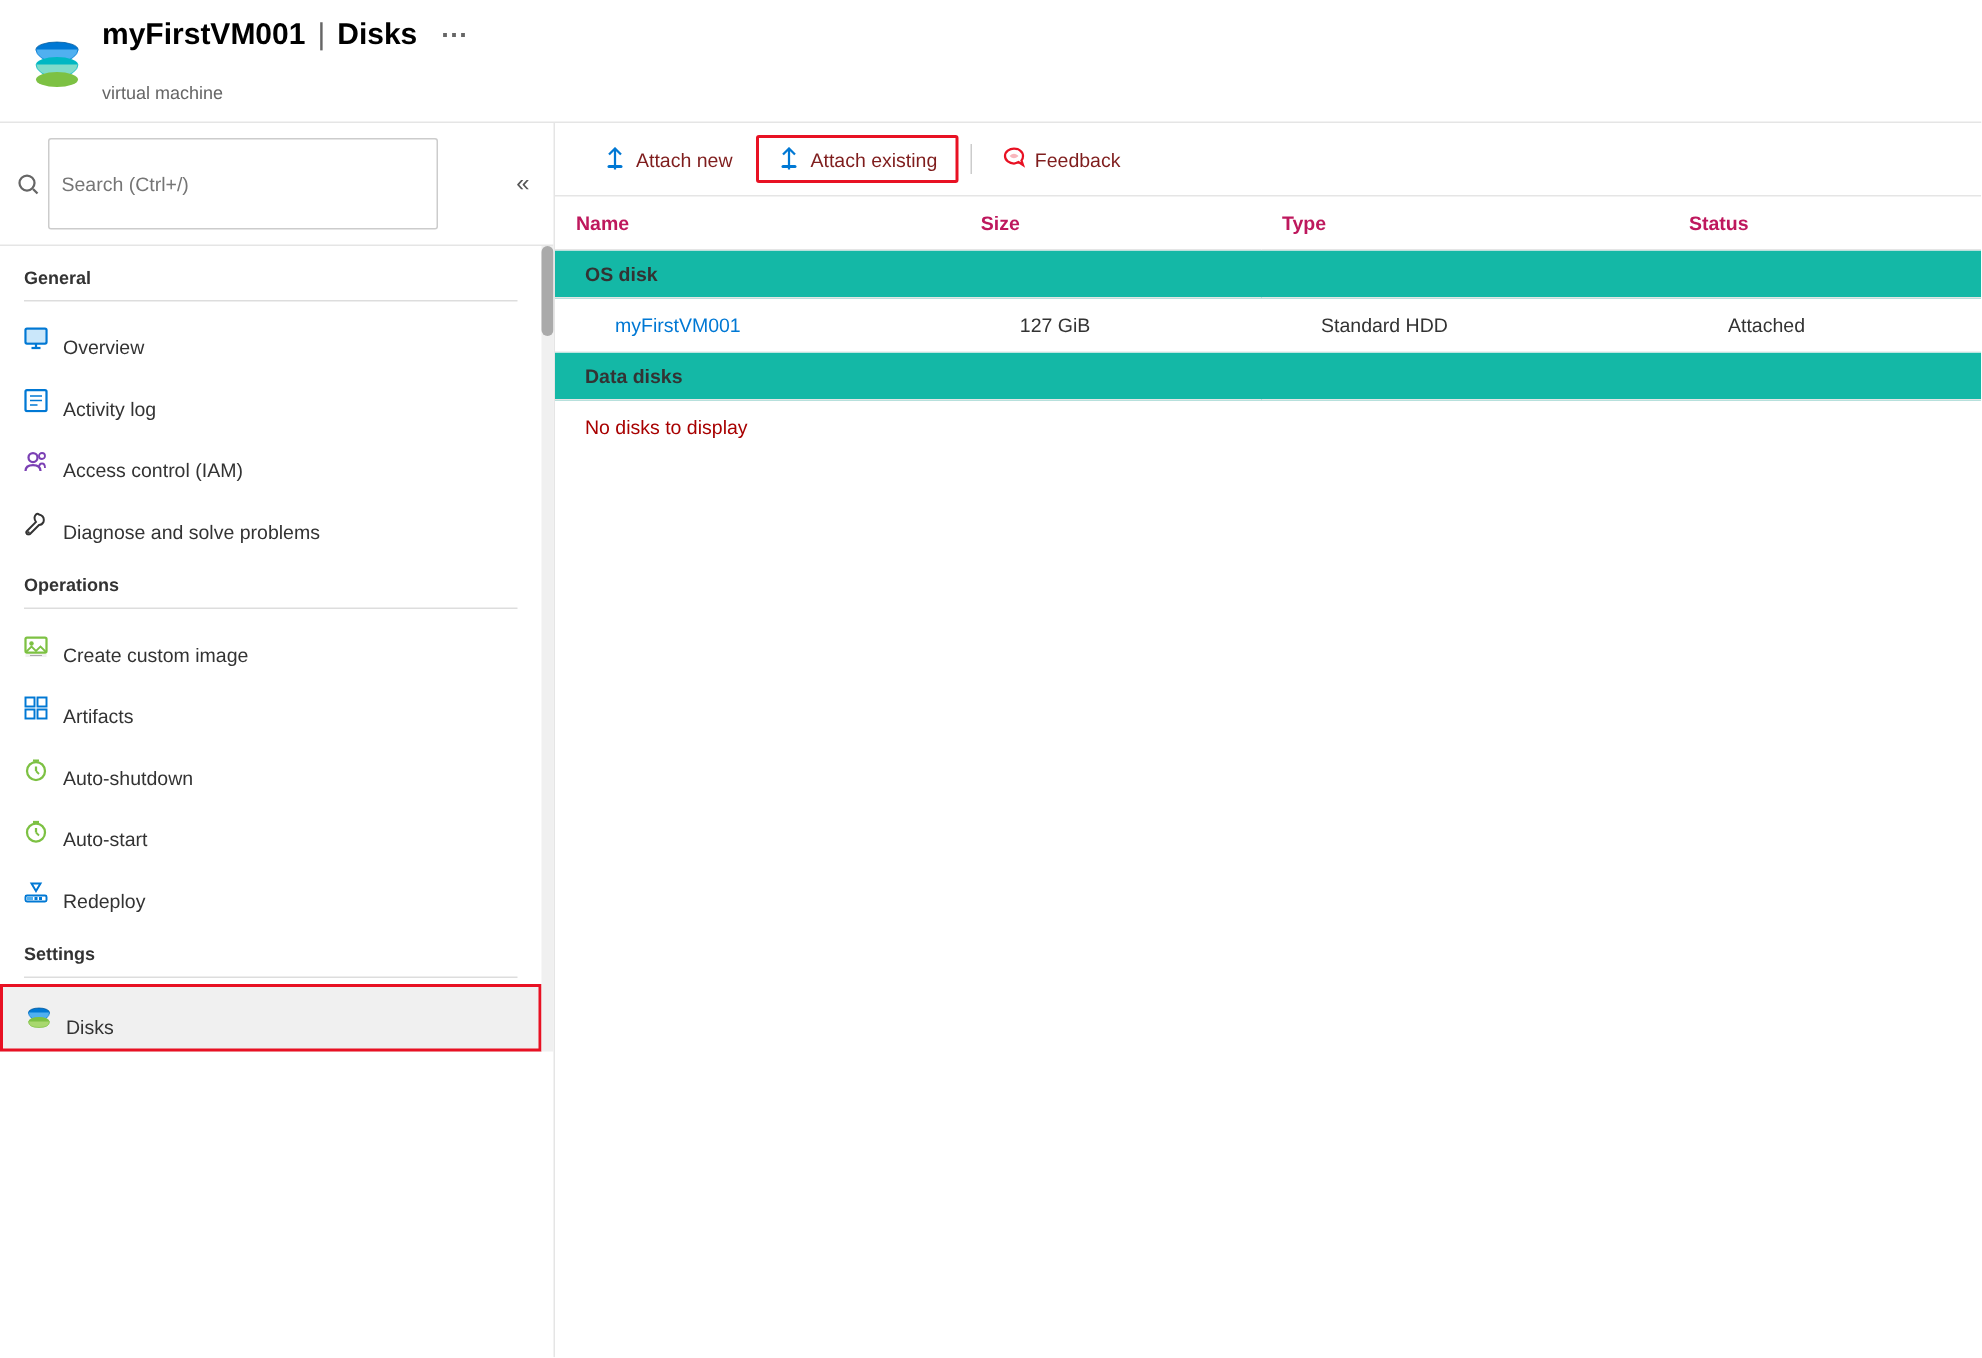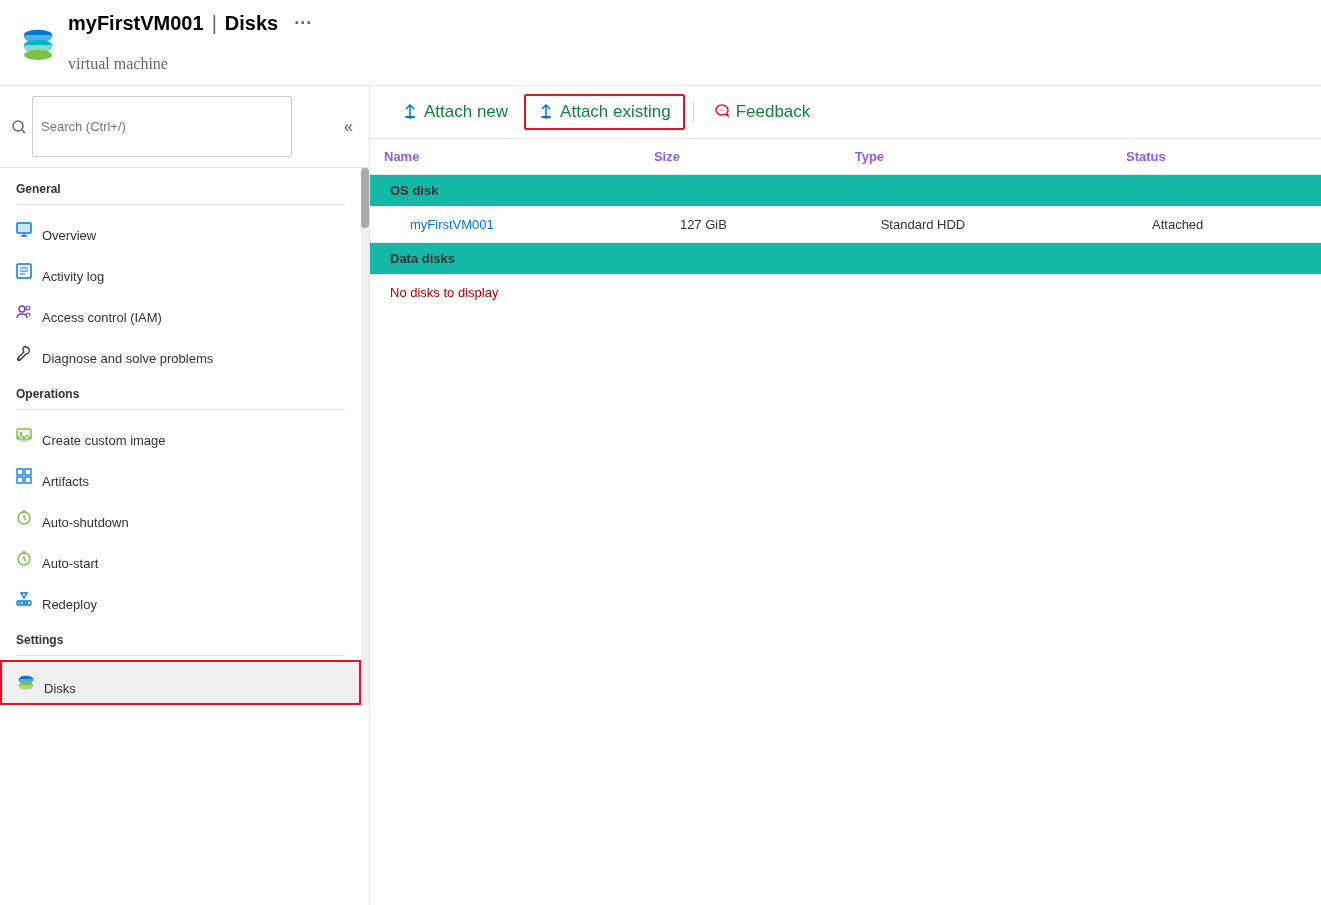--- a/index.html
+++ b/index.html
@@ -21,21 +21,21 @@
     }
     .header-title-group { display: flex; flex-direction: column; }
     .header-title {
       font-size: 20px;
       font-weight: 600;
       color: #000;
       display: flex;
       align-items: center;
       gap: 8px;
     }
-    .header-subtitle { font-size: 16px; color: #666; margin-top: 20px; font-family: Liberation Serif, serif; }
+    .header-subtitle { font-size: 12px; color: #666; margin-top: 20px; }
     .header-more { color: #666; font-size: 18px; cursor: pointer; margin-left: 8px; }
 
     
     .main-layout { display: flex; flex: 1; overflow: hidden; }
 
     
     .sidebar {
       width: 370px;
       min-width: 370px;
       border-right: 1px solid #e5e5e5;
@@ -102,35 +102,35 @@
       gap: 4px;
     }
     .toolbar-btn {
       display: flex;
       align-items: center;
       gap: 6px;
       padding: 6px 12px;
       background: none;
       border: none;
       cursor: pointer;
-      font-size: 17px;
-      color: #15803d;
+      font-size: 13px;
+      color: #7f1d1d;
       border-radius: 2px;
     }
     .toolbar-divider { width: 1px; height: 20px; background: #ccc; margin: 0 4px; }
 
     
     .disk-content { flex: 1; overflow-y: auto; padding: 0; }
     .disk-table { width: 100%; border-collapse: collapse; }
     .disk-table th {
       text-align: left;
       padding: 10px 14px;
       font-weight: 600;
       font-size: 13px;
-      color: #8b5cf6;
+      color: #be185d;
       border-bottom: 1px solid #e5e5e5;
     }
     .disk-section-row td {
       padding: 8px 20px;
       font-weight: 700;
       font-size: 13px;
       border-top: 1px solid #e5e5e5;
       border-bottom: 1px solid #e5e5e5;
       background: #14b8a6;
     }

